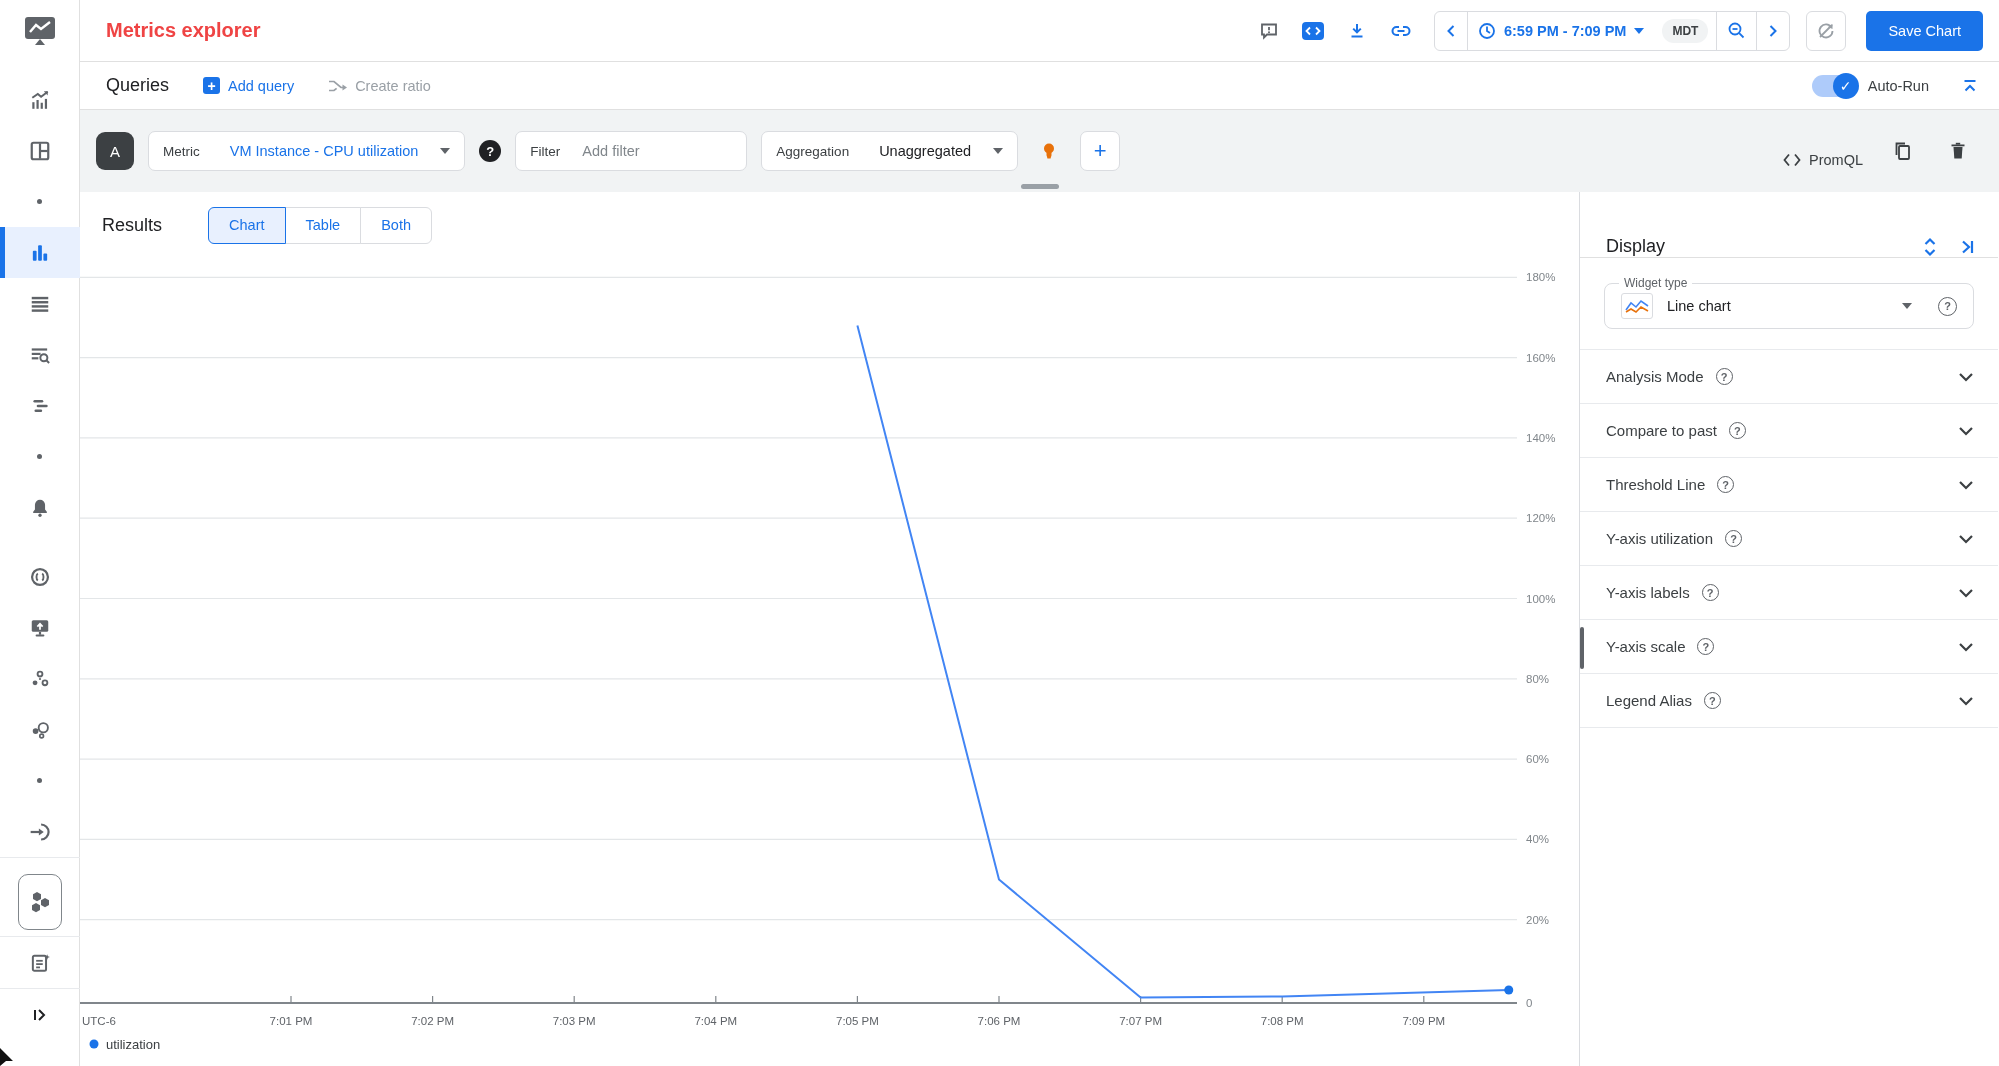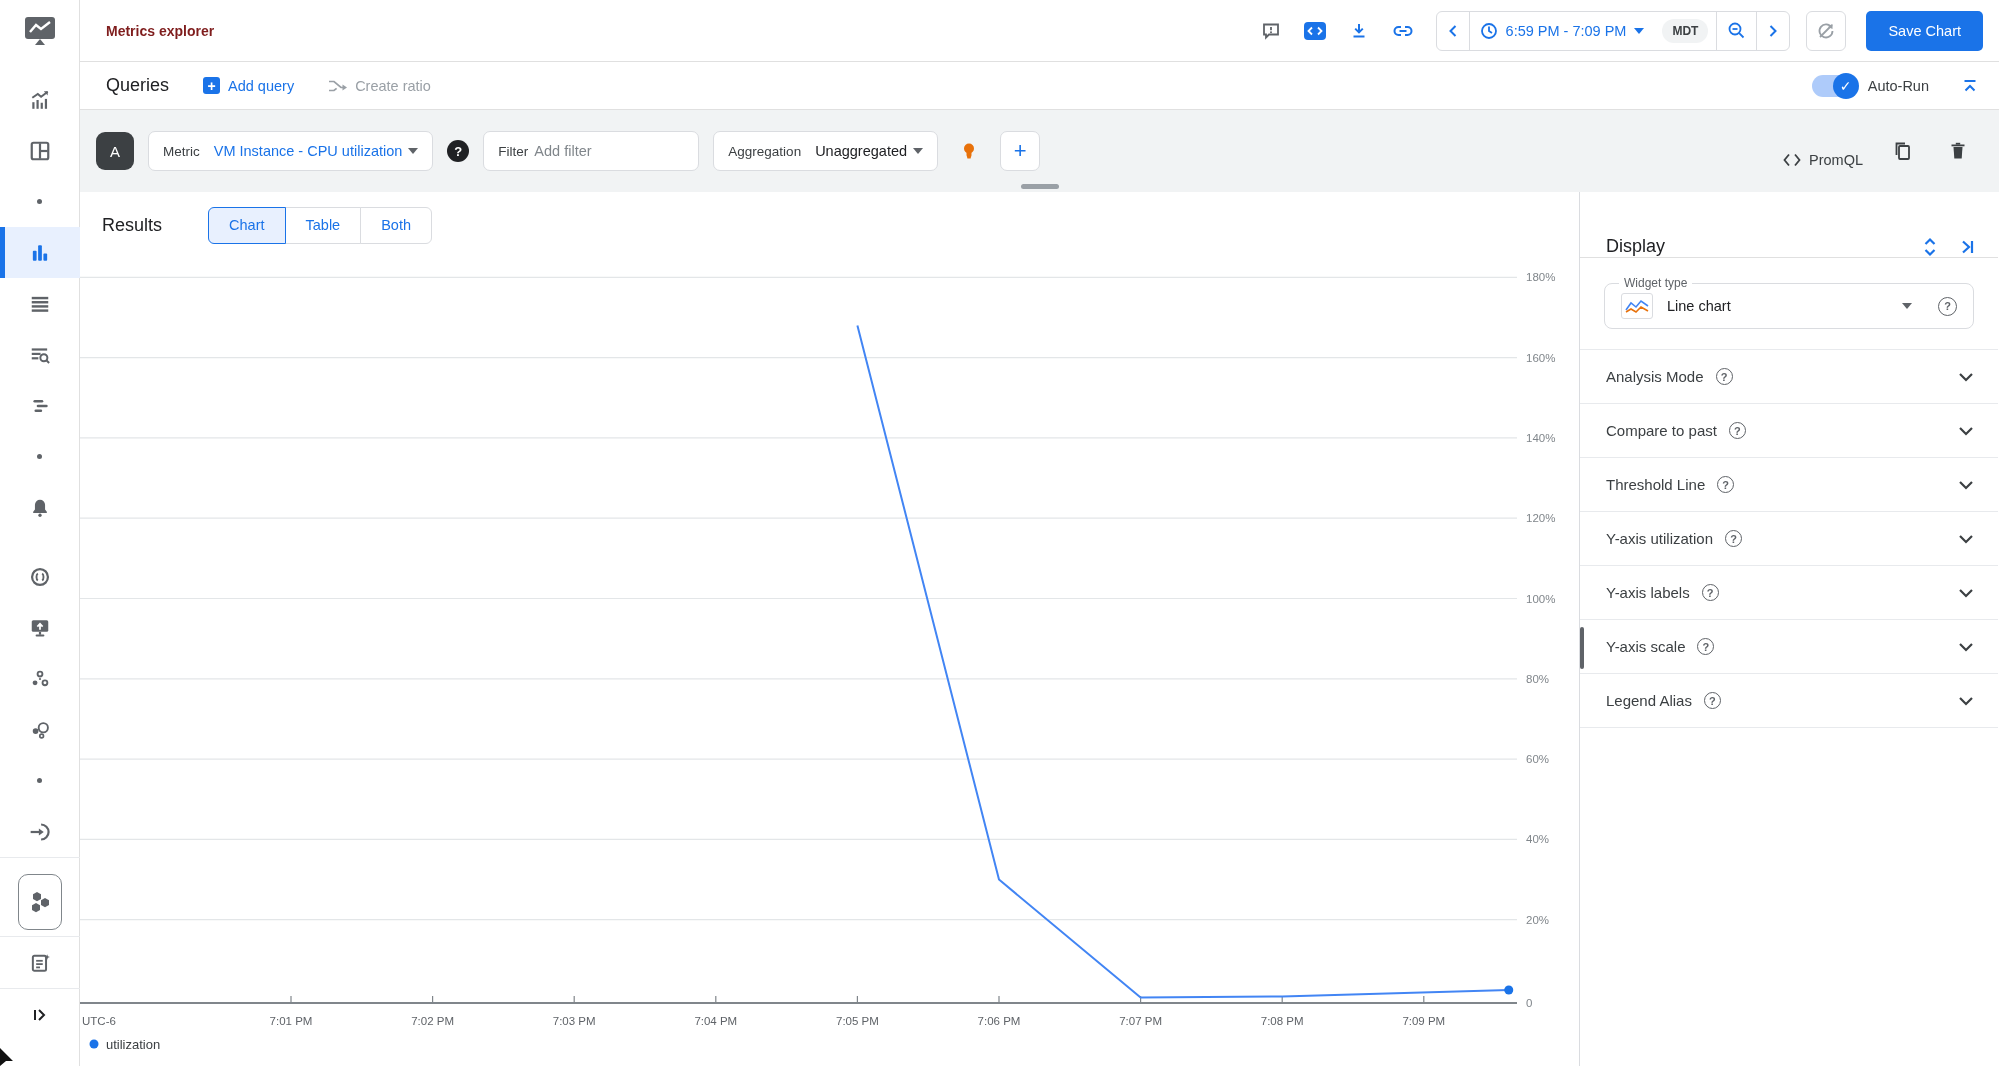--- a/index.html
+++ b/index.html
@@ -16,48 +16,48 @@
   .nav-item.active::before { content:""; position:absolute; left:0; top:0; bottom:0; width:5px; background:#1a73e8; }
   .nav-dot { width:5px; height:5px; border-radius:50%; background:#5f6368; }
   .nav-group-gap { height:18px; }
   .nav-box { width:44px; height:56px; border:1px solid #80868b; border-radius:10px; display:flex; align-items:center; justify-content:center; margin:16px 0 6px; }
   .nav-divider { width:80px; border-top:1px solid #e8eaed; }
 
   
   .main { flex:1; display:flex; flex-direction:column; min-width:0; }
 
   .app-header { height:62px; border-bottom:1px solid #e0e0e0; display:flex; align-items:center; padding:0 16px 0 26px; }
-  .app-title { font-size:14px; color:#7f1d1d; white-space:nowrap; }
+  .app-title { font-size:20px; color:#ef4444; white-space:nowrap; }
   .hdr-right { margin-left:auto; display:flex; align-items:center; gap:10px; }
   .icon-btn { width:34px; height:34px; display:flex; align-items:center; justify-content:center; border-radius:4px; cursor:pointer; }
   .time-group { display:flex; align-items:stretch; border:1px solid #dadce0; border-radius:6px; height:40px; margin:0 6px; }
   .tg-seg { display:flex; align-items:center; padding:0 10px; cursor:pointer; }
   .tg-border-r { border-right:1px solid #dadce0; }
   .tg-border-l { border-left:1px solid #dadce0; }
-  .time-text { color:#1a73e8; font-size:14.5px; margin:0 6px 0 8px; white-space:nowrap; }
+  .time-text { color:#1a73e8; font-size:14.5px; margin:0 6px 0 8px; white-space:nowrap;font-weight:bold; }
   .caret-down { width:0; height:0; border-left:5px solid transparent; border-right:5px solid transparent; border-top:6px solid #1a73e8; margin-left:2px; }
   .tz-chip { background:#f1f3f4; color:#3c4043; font-size:12px; font-weight:bold; border-radius:12px; padding:5px 10px; margin-left:8px; align-self:center; cursor:pointer; }
   .sq-btn { width:40px; height:40px; border:1px solid #dadce0; border-radius:6px; display:flex; align-items:center; justify-content:center; }
   .save-btn { background:#1a73e8; color:#fff; font-size:14.5px; font-weight:500; border:none; border-radius:5px; height:40px; padding:0 22px; margin-left:10px; cursor:pointer; white-space:nowrap; }
 
   .queries-row { height:48px; border-bottom:1px solid #e0e0e0; display:flex; align-items:center; padding:0 20px 0 26px; }
   .queries-title { font-size:18px; color:#202124; }
   .link-btn { display:flex; align-items:center; gap:8px; color:#1a73e8; font-size:14.5px; font-weight:500; margin-left:34px; cursor:pointer; white-space:nowrap; }
   .link-btn.disabled { color:#9aa0a6; cursor:default; }
   .plus-square { width:17px; height:17px; background:#1a73e8; border-radius:3px; color:#fff; display:flex; align-items:center; justify-content:center; font-size:14px; font-weight:bold; line-height:1; }
   .autorun { margin-left:auto; display:flex; align-items:center; gap:10px; }
   .switch { width:46px; height:22px; border-radius:12px; background:#aecbfa; position:relative; cursor:pointer; }
   .switch .thumb { position:absolute; right:-1px; top:-2px; width:26px; height:26px; border-radius:50%; background:#1a73e8; color:#fff; font-size:14px; display:flex; align-items:center; justify-content:center; }
   .autorun-label { color:#3c4043; font-size:14.5px; }
   .collapse-btn { margin-left:22px; cursor:pointer; display:flex; }
 
   
   .query-strip { height:82px; background:#f1f3f4; display:flex; align-items:center; padding:0 24px 0 16px; position:relative; gap:14px; }
   .letter-badge { width:38px; height:38px; border-radius:9px; background:#3c4043; color:#fff; font-size:15px; display:flex; align-items:center; justify-content:center; flex:0 0 38px; }
-  .qb-control { background:#fff; border:1px solid #dadce0; border-radius:7px; height:40px; display:flex; align-items:center; padding:0 14px; gap:6px; cursor:pointer; }
+  .qb-control { background:#fff; border:1px solid #dadce0; border-radius:7px; height:40px; display:flex; align-items:center; padding:0 14px; gap:22px; cursor:pointer; }
   .qb-label { color:#3c4043; font-size:13.5px; white-space:nowrap; }
   .qb-value-blue { color:#1a73e8; font-size:14.5px; white-space:nowrap; margin-left:8px; }
   .qb-value-dark { color:#202124; font-size:14.5px; white-space:nowrap; margin-left:8px; }
   .qb-caret { width:0; height:0; border-left:5px solid transparent; border-right:5px solid transparent; border-top:6px solid #5f6368; }
   .help-dark { width:22px; height:22px; border-radius:50%; background:#202124; color:#fff; font-size:13px; font-weight:bold; display:flex; align-items:center; justify-content:center; flex:0 0 22px; cursor:pointer; }
   .qb-input { border:none; outline:none; font-size:14.5px; width:150px; font-family:inherit; color:#202124; }
   .qb-input::placeholder { color:#80868b; }
   .plus-btn { width:40px; height:40px; background:#fff; border:1px solid #dadce0; border-radius:7px; color:#1a73e8; font-size:22px; display:flex; align-items:center; justify-content:center; cursor:pointer; }
   .strip-right { margin-left:auto; display:flex; align-items:flex-end; gap:22px; }
   .promql-btn { display:flex; align-items:center; gap:8px; color:#3c4043; font-size:14.5px; font-weight:500; cursor:pointer; white-space:nowrap; }

